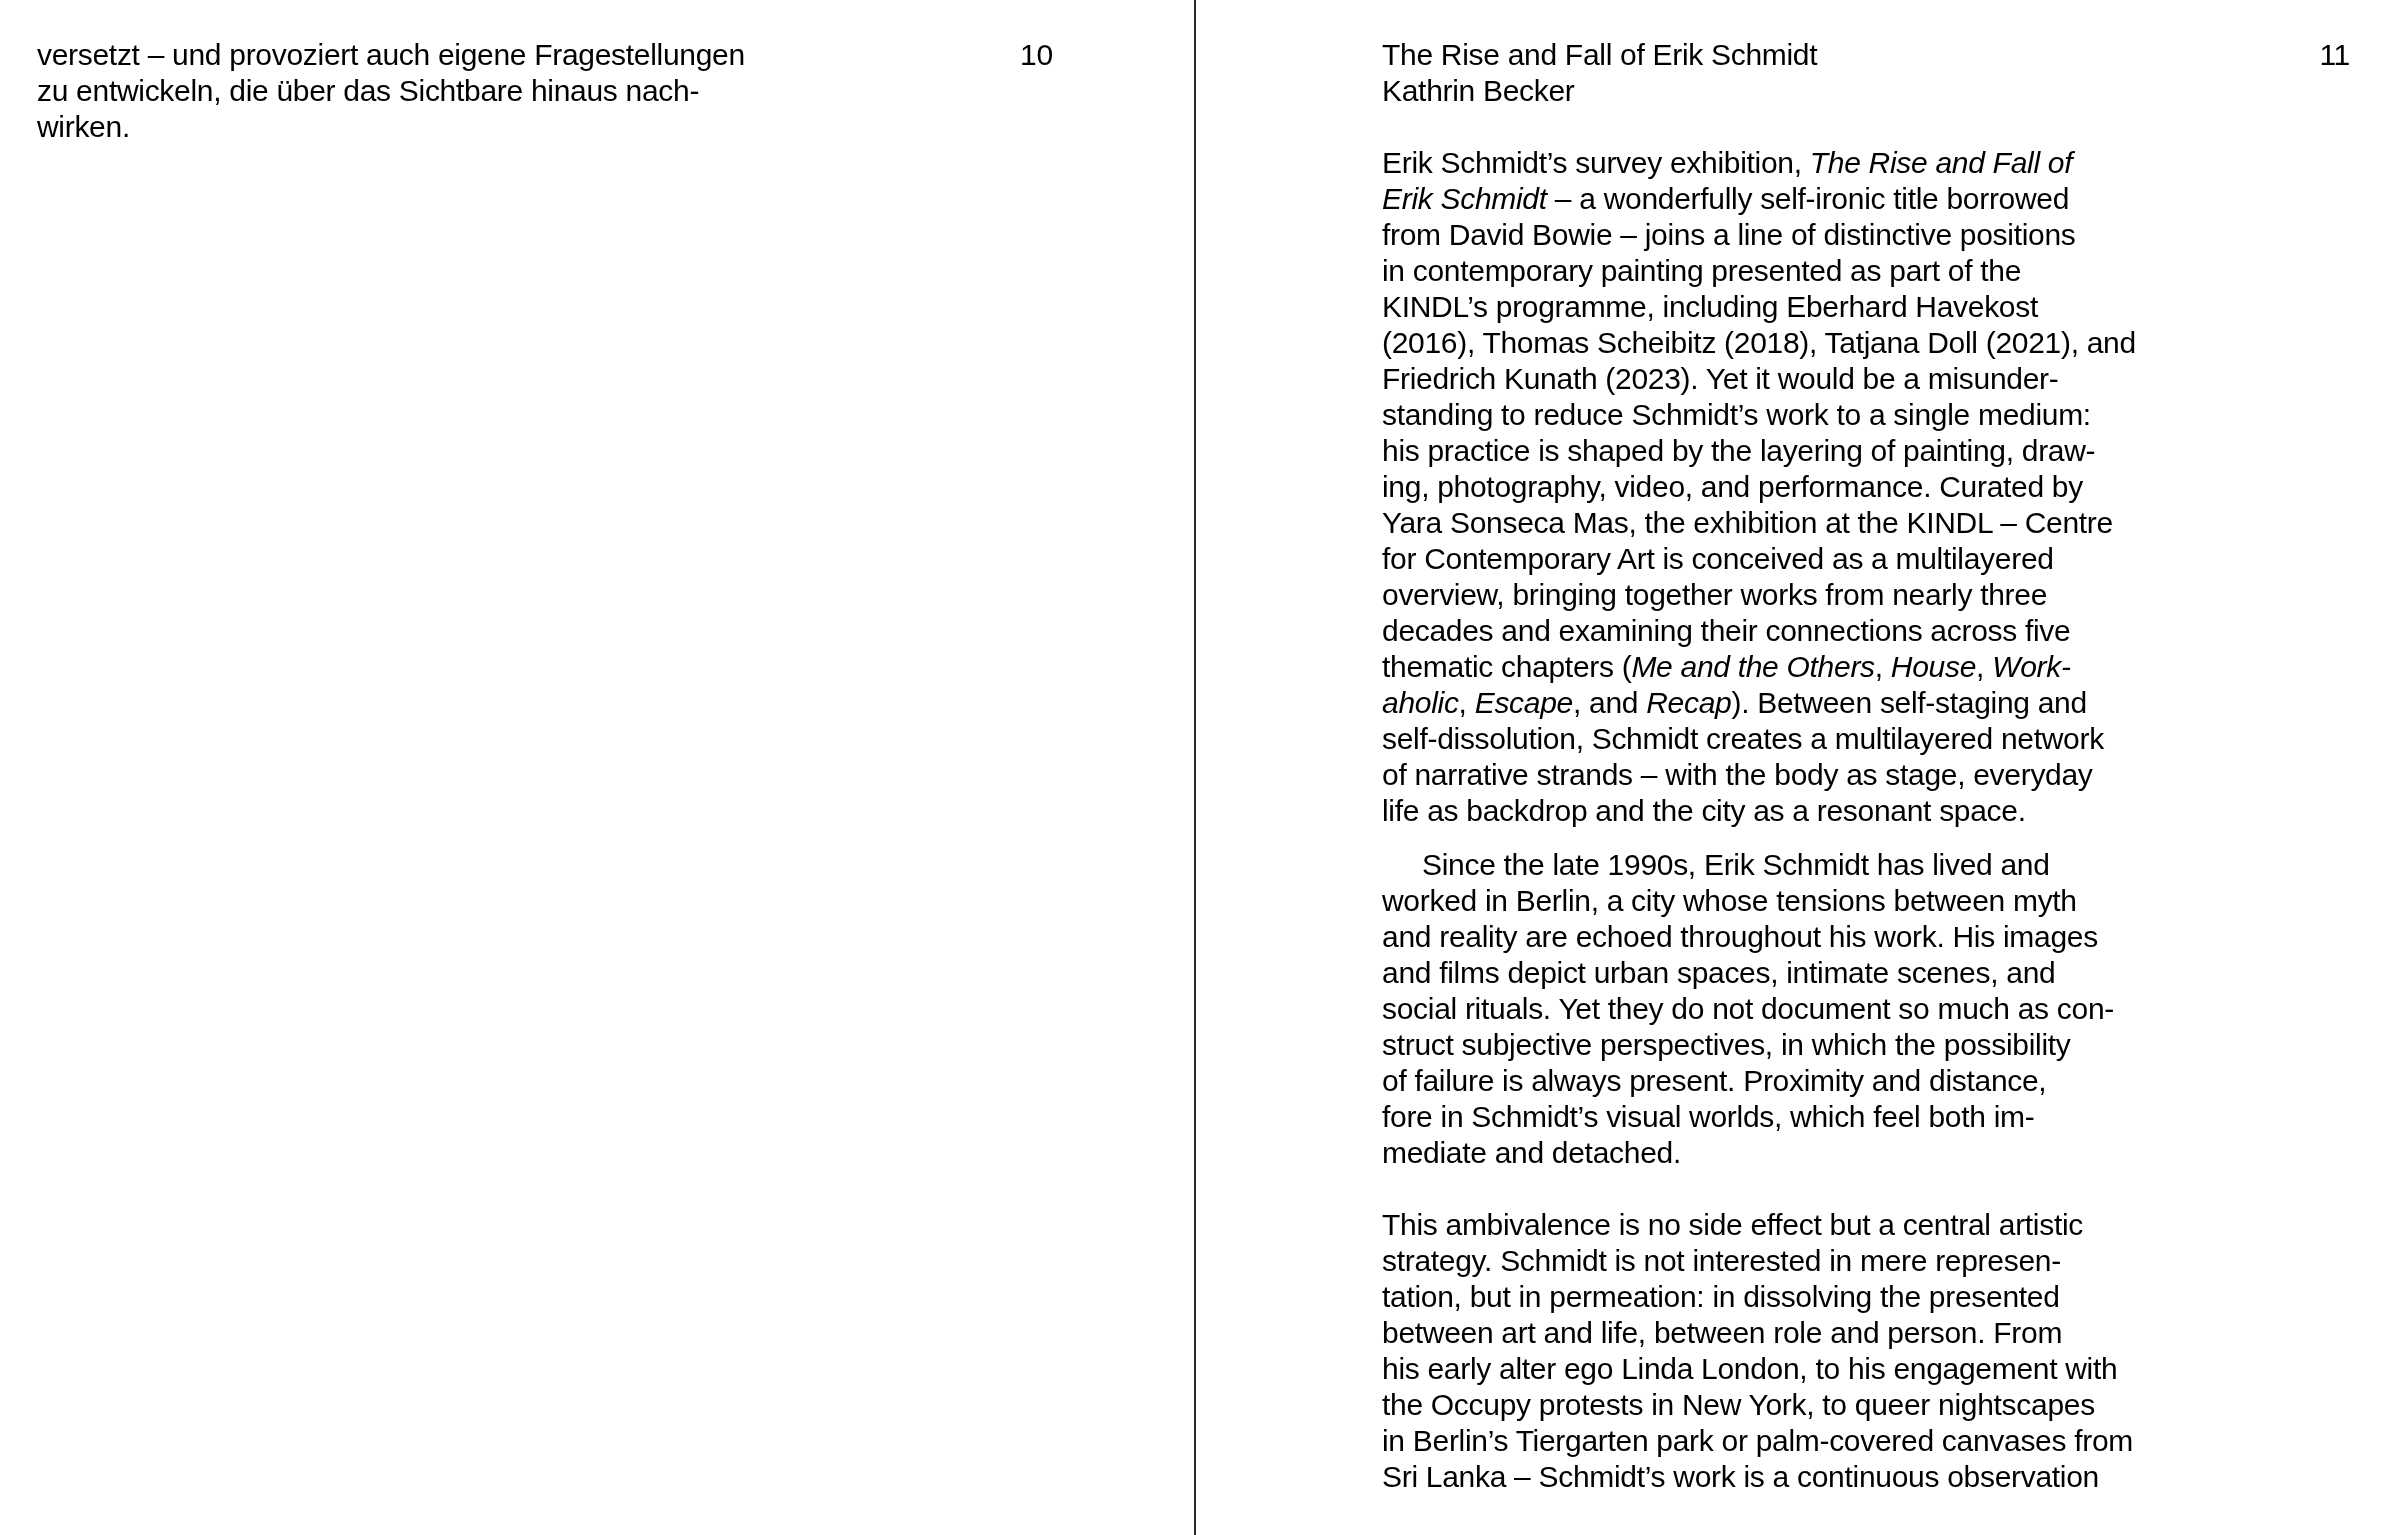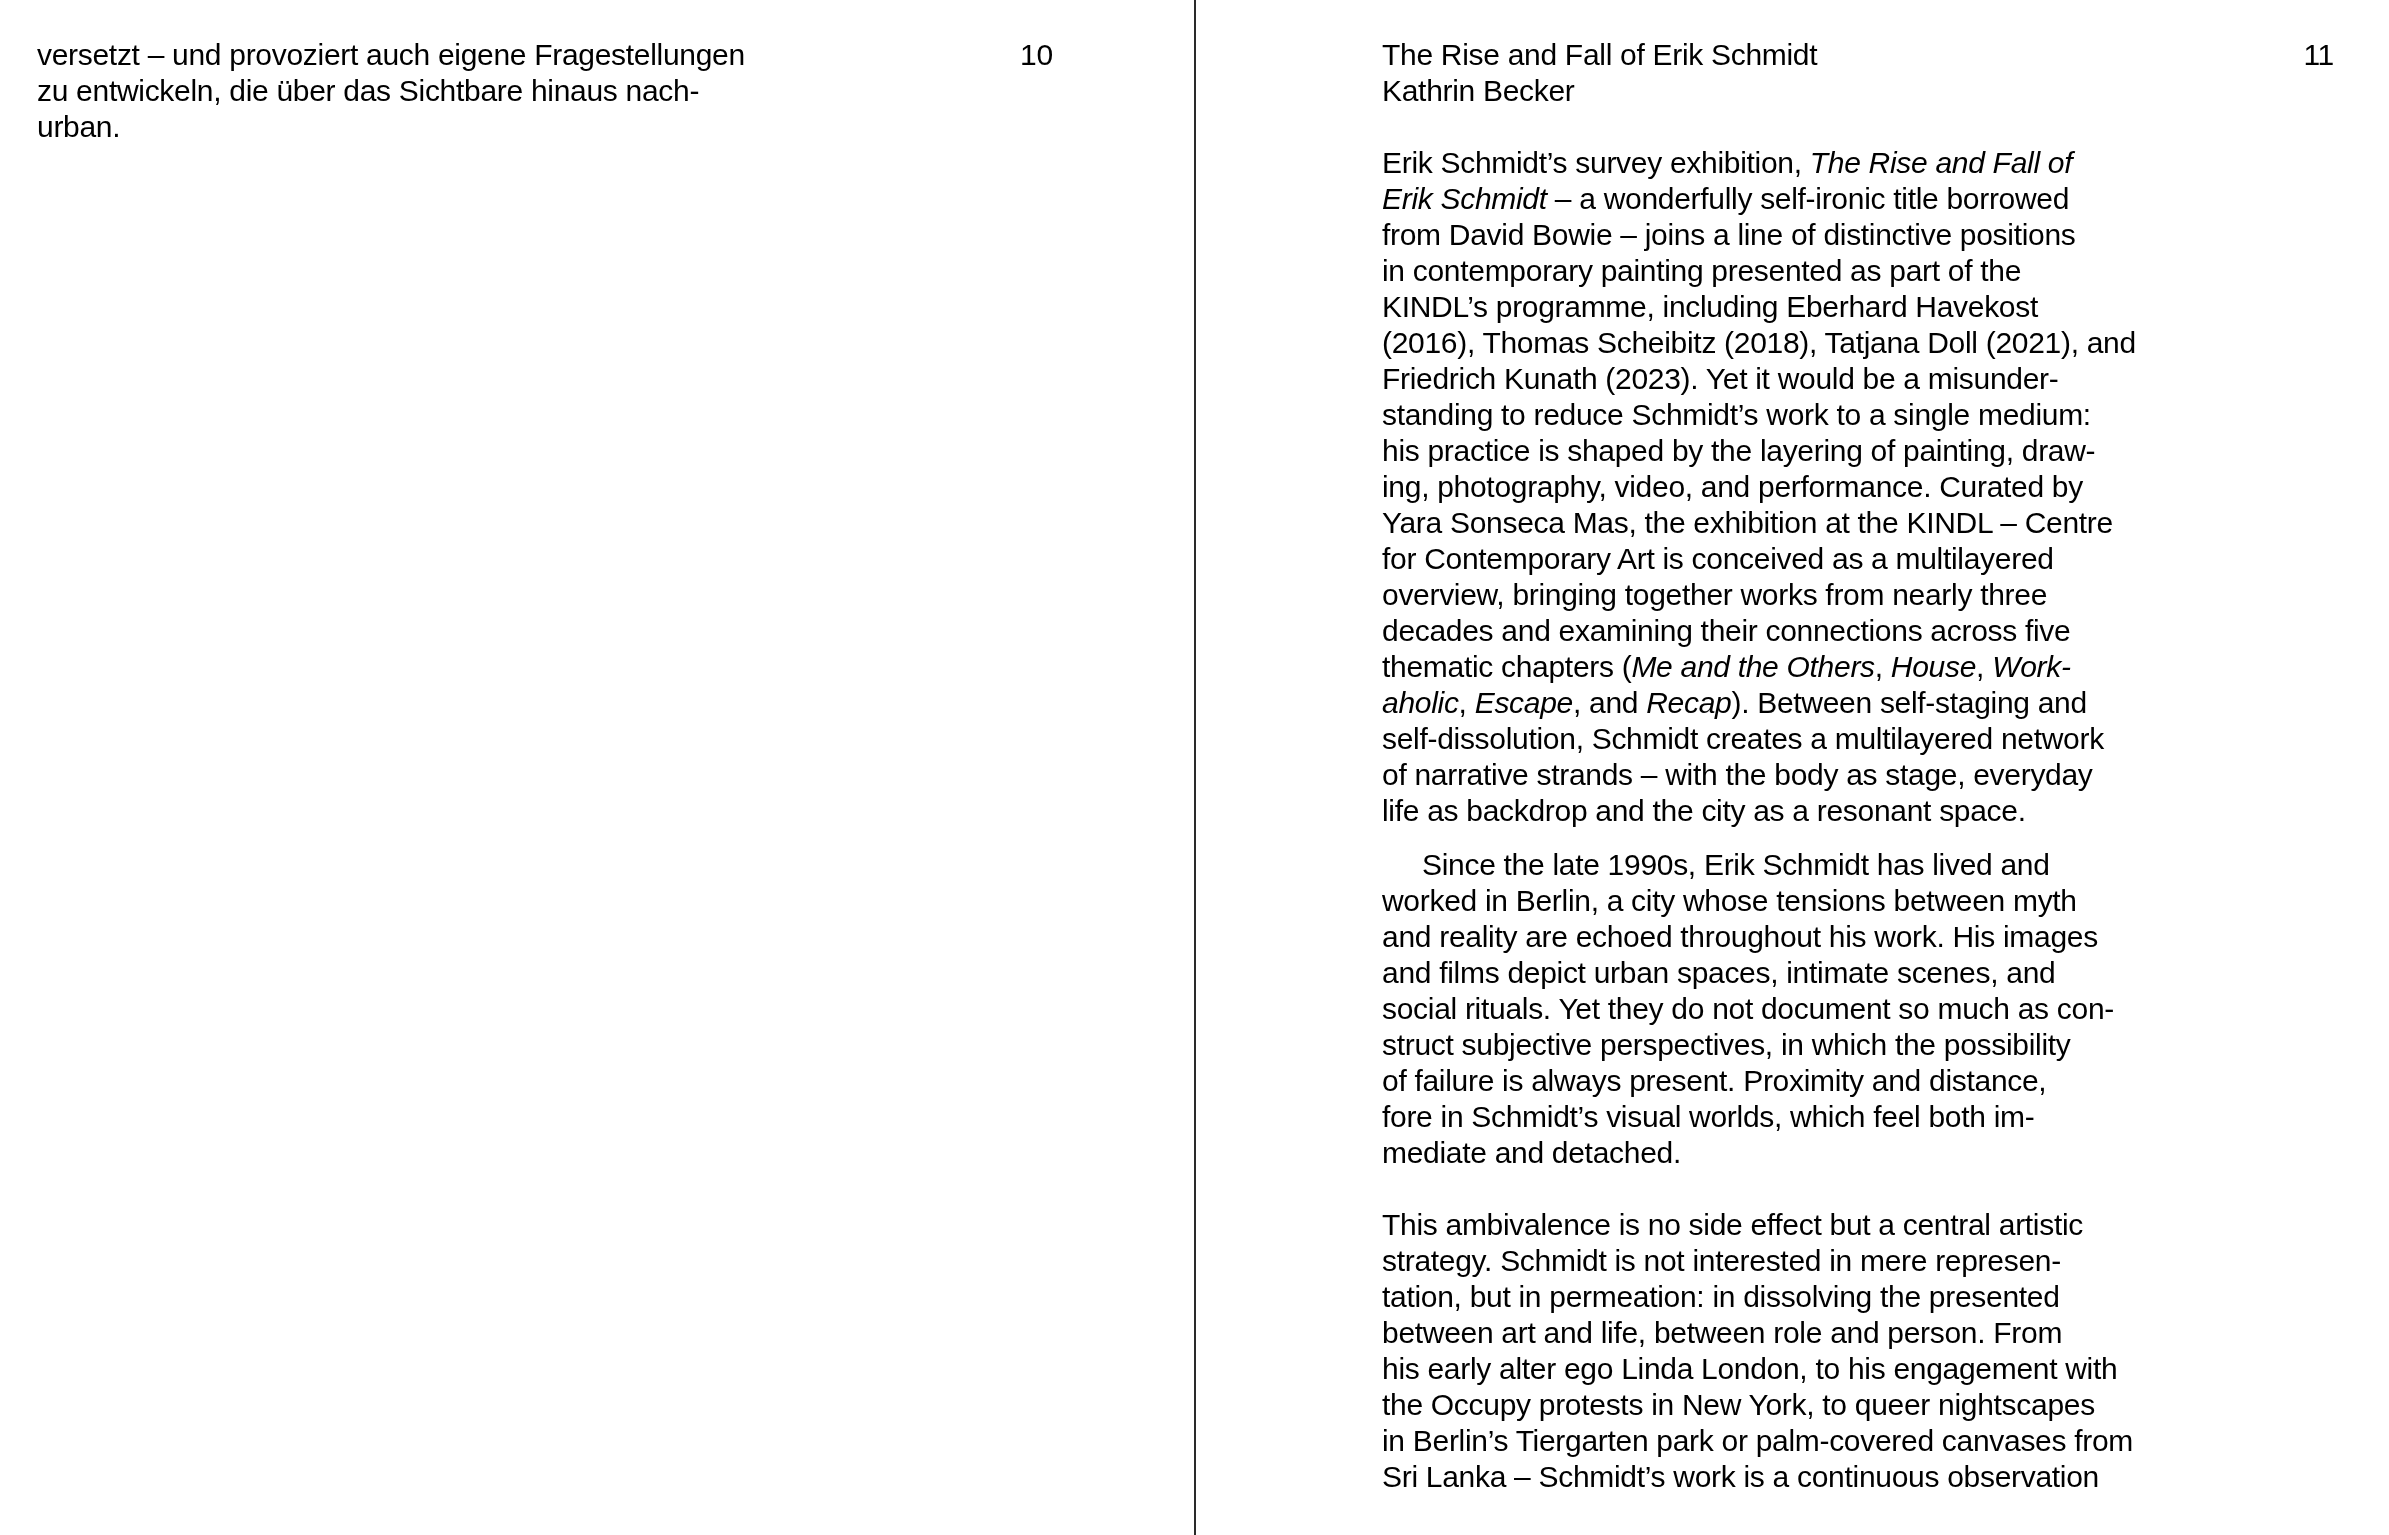--- a/index.html
+++ b/index.html
@@ -40,39 +40,39 @@
       top: 37px;
     }
     #left-column { left: 37px; width: 819px; }
     #right-column { left: 187px; width: 819px; }
 
     .page-number {
       position: absolute;
       top: 37px;
     }
     #page-number-left { left: 1020px; }
-    #page-number-right { right: 56px; text-align: center; }
+    #page-number-right { right: 40px; text-align: center; }
 
     .line {
       display: block;
       white-space: nowrap;
       height: 36px;
     }
     .line.indent { padding-left: 40px; margin-top: 18px; }
     .blank { display: block; height: 36px; }
     .it { font-style: italic; }
   </style>
 </head>
 <body>
 
 <div class="page" id="page-left">
   <div class="column" id="left-column">
     <span class="line">versetzt – und provoziert auch eigene Fragestellungen</span>
     <span class="line">zu entwickeln, die über das Sichtbare hinaus nach-</span>
-    <span class="line">urban.</span>
+    <span class="line">wirken.</span>
   </div>
   <div class="page-number" id="page-number-left">10</div>
 </div>
 
 <div class="divider"></div>
 
 <div class="page" id="page-right">
   <div class="column" id="right-column">
     <div>
       <span class="line">The Rise and Fall of Erik Schmidt</span>

